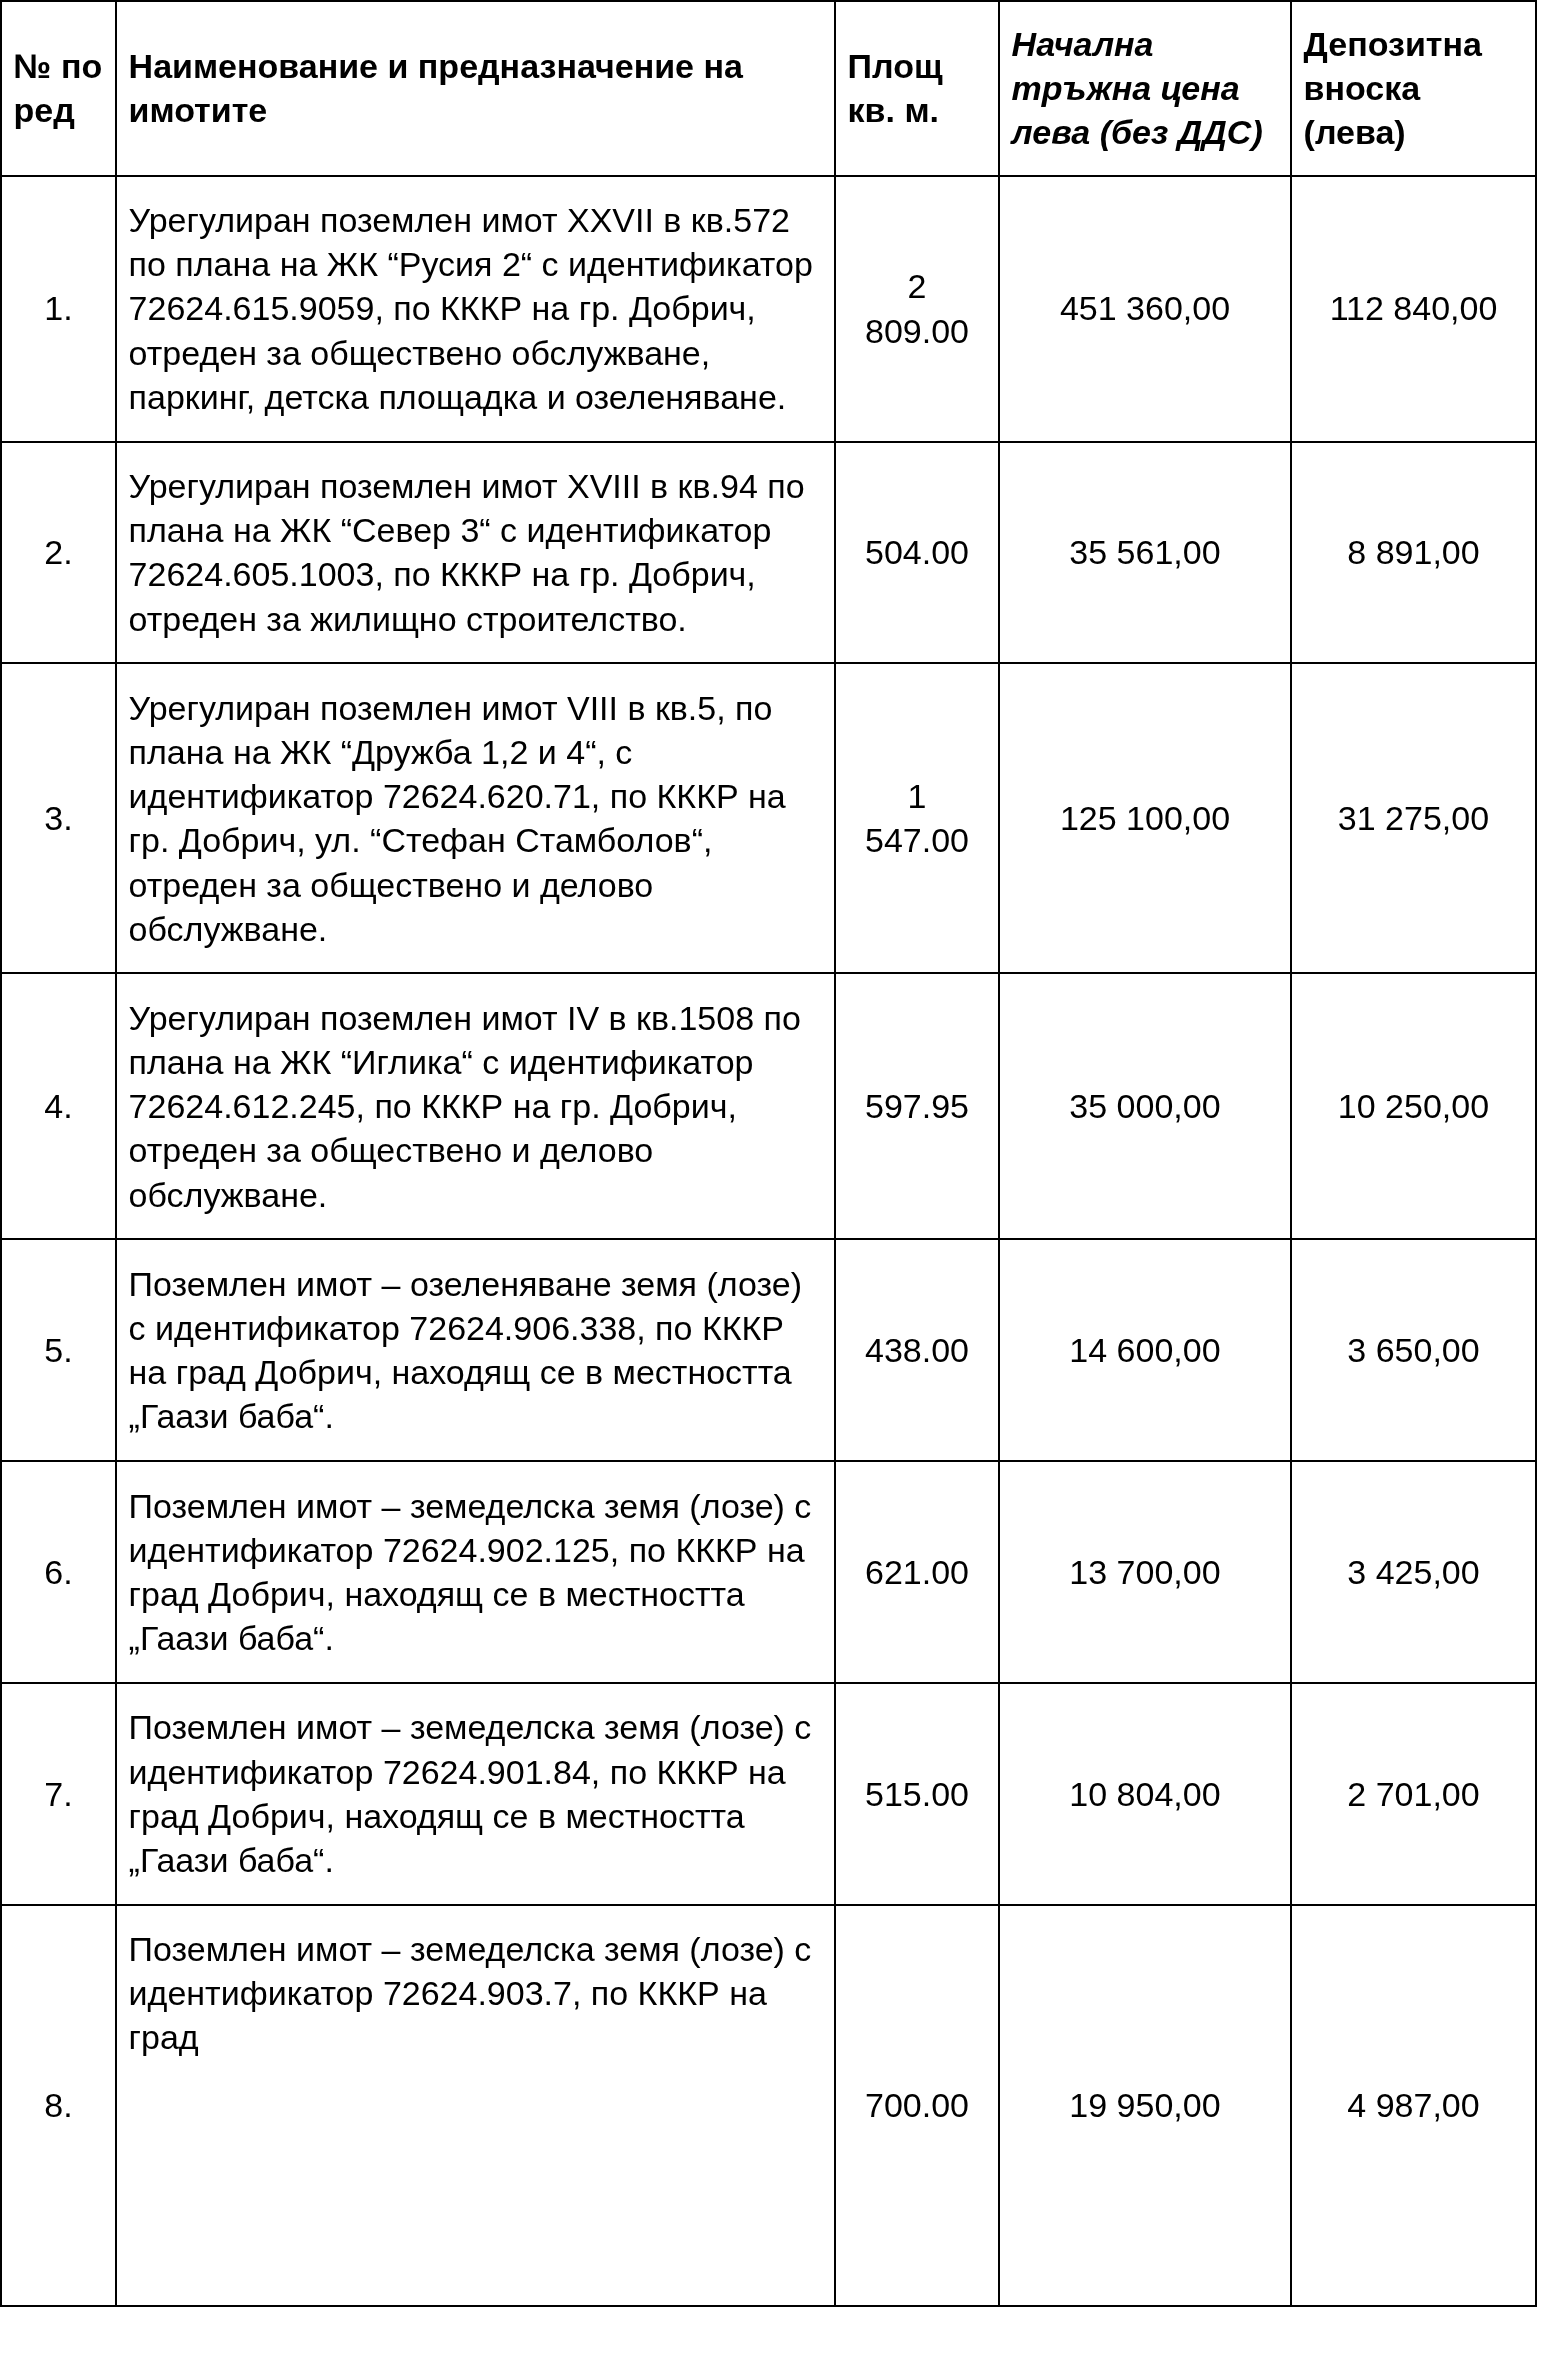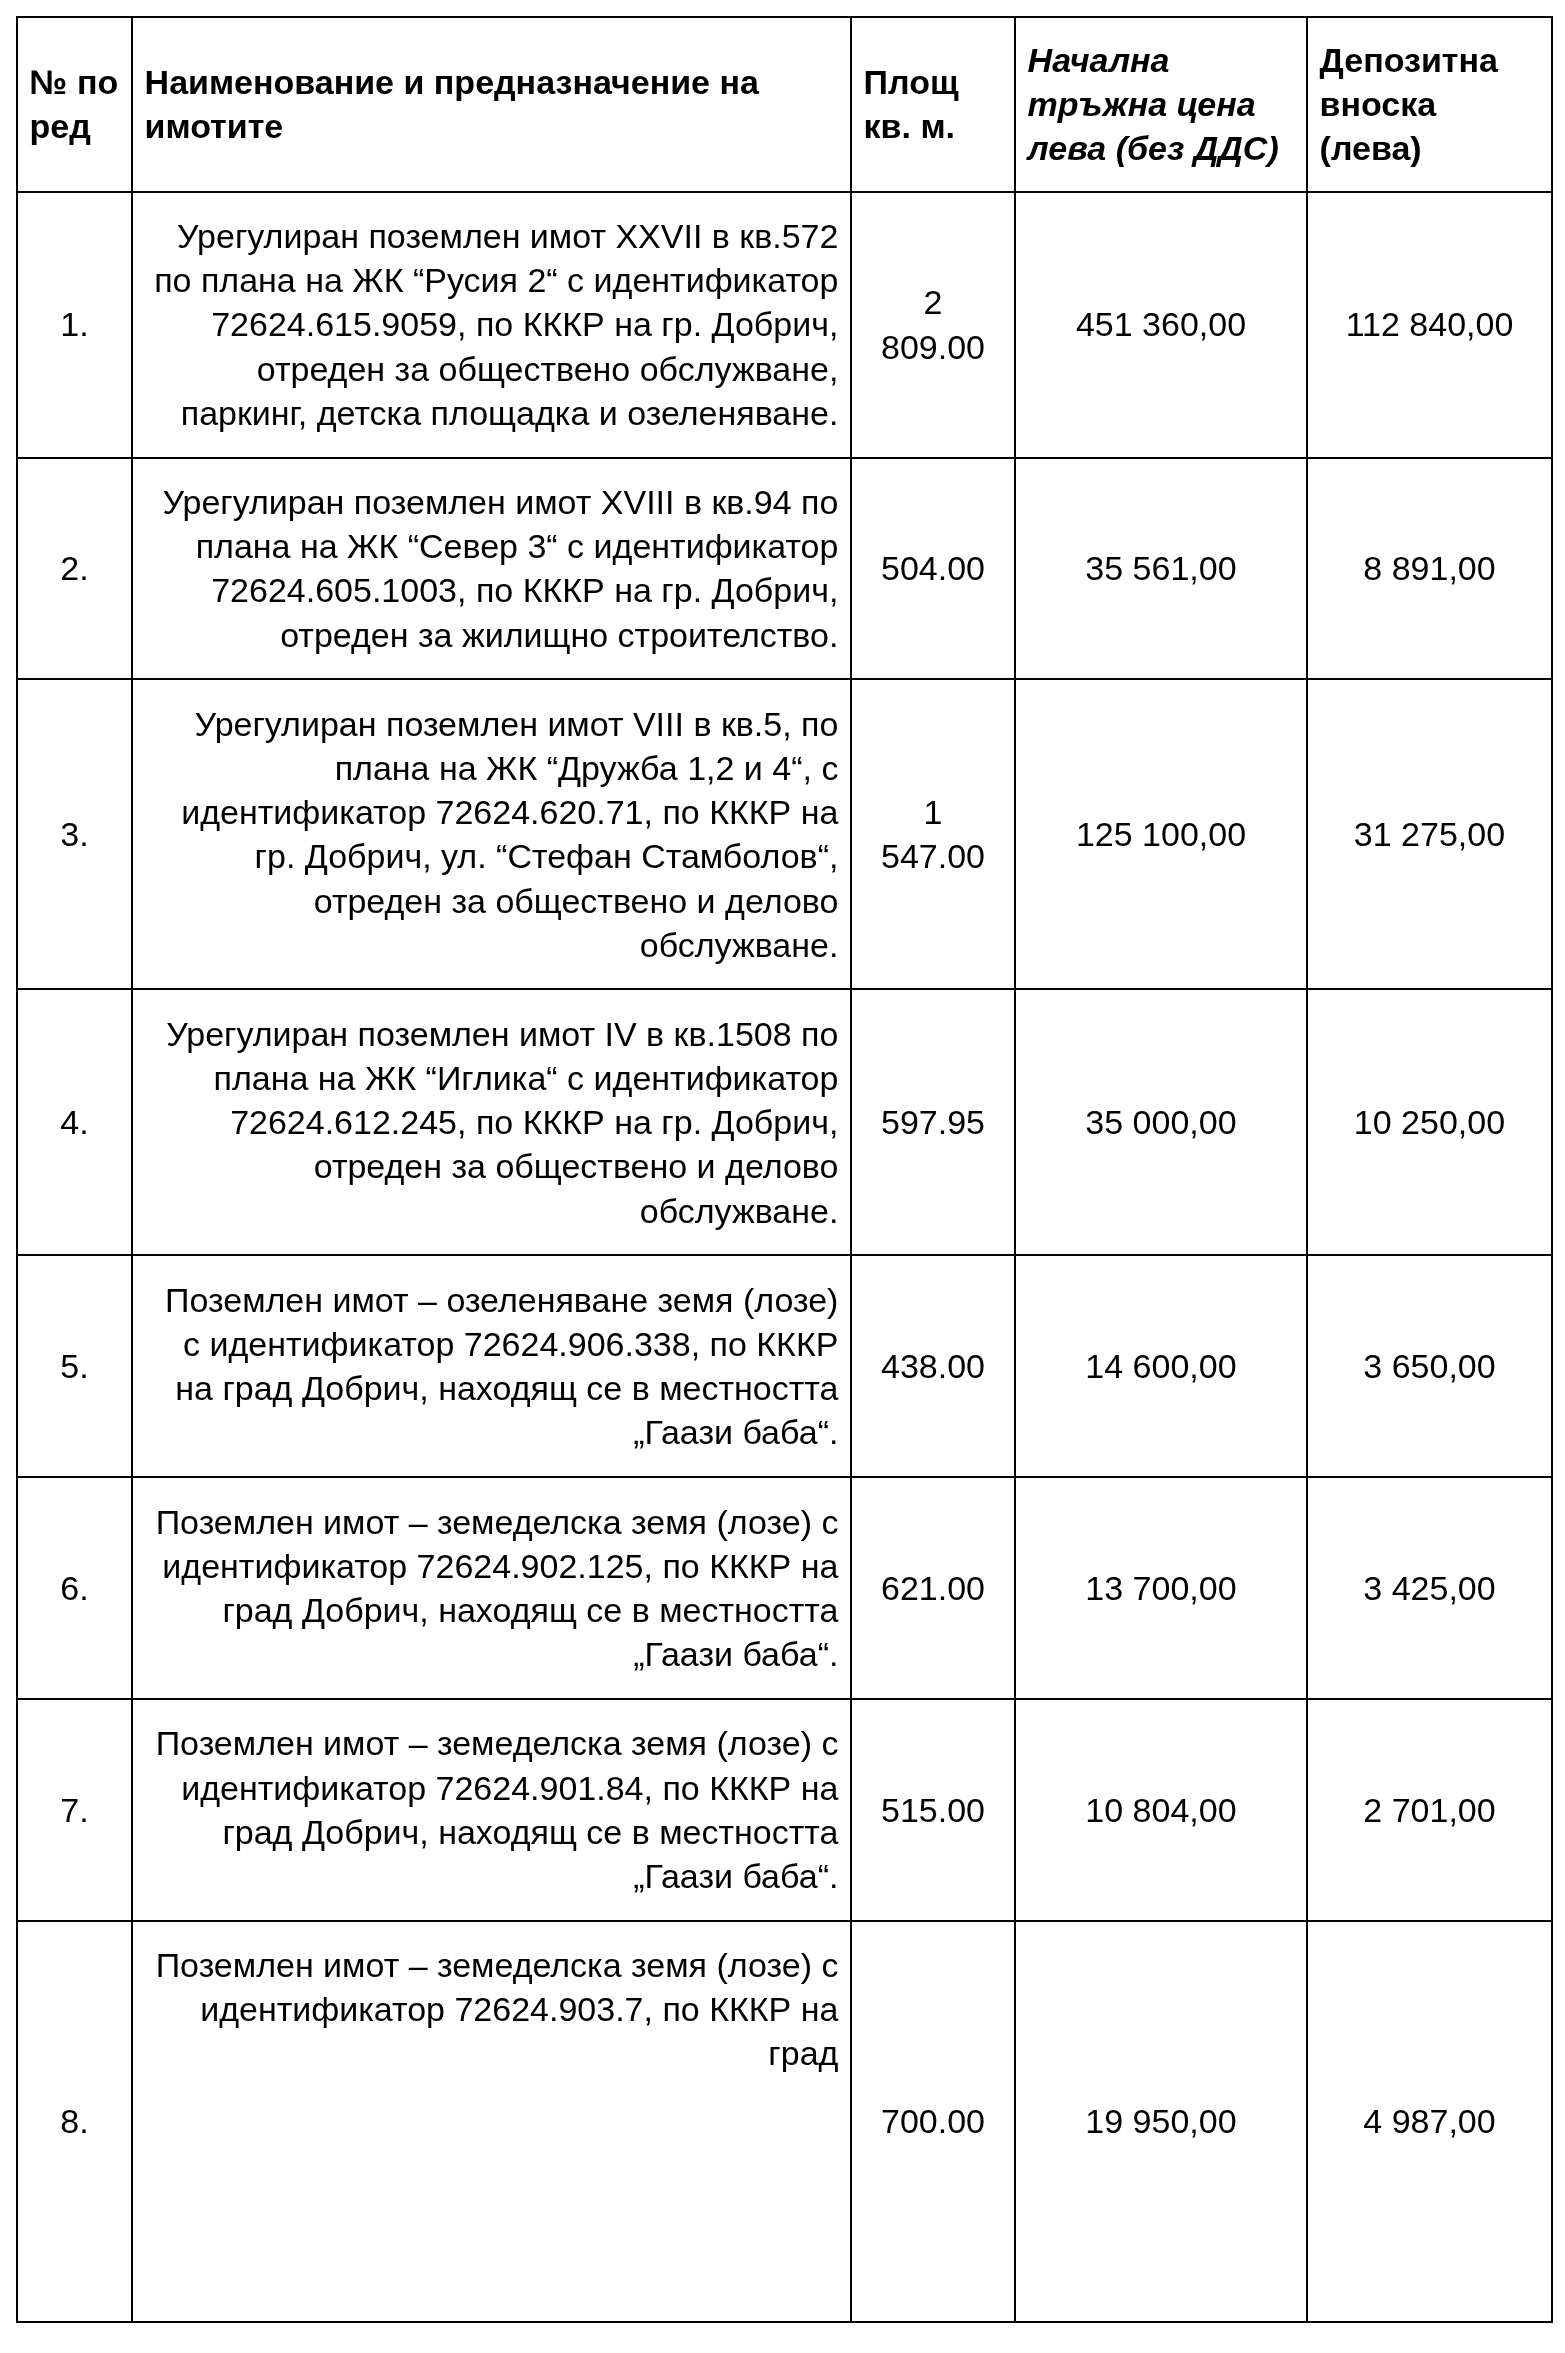--- a/index.html
+++ b/index.html
@@ -11,42 +11,42 @@
     width: 1565px;
     height: 2354px;
     overflow: hidden;
     font-family: "Liberation Sans", "DejaVu Sans", sans-serif;
     color: #000000;
   }
   table.props {
     border-collapse: collapse;
     table-layout: fixed;
     width: 1537px;
-    margin: 16px;
+    margin: 0;
   }
   table.props th,
   table.props td {
     border: 2.5px solid #000000;
     font-size: 34px;
     line-height: 1.3;
     overflow: hidden;
   }
   table.props th {
     font-weight: bold;
     text-align: left;
     vertical-align: middle;
     padding: 20px 11.6px;
   }
   th.h-price {
     text-align: justify;
     text-justify: inter-word;
     font-style: italic;
   }
   td.c-desc {
-    text-align: right;
+    text-align: left;
     vertical-align: top;
     padding: 21.5px 11.6px;
   }
   td.c-num,
   td.c-area,
   td.c-price,
   td.c-deposit {
     text-align: center;
     vertical-align: middle;
     padding: 8.3px 6.6px;

